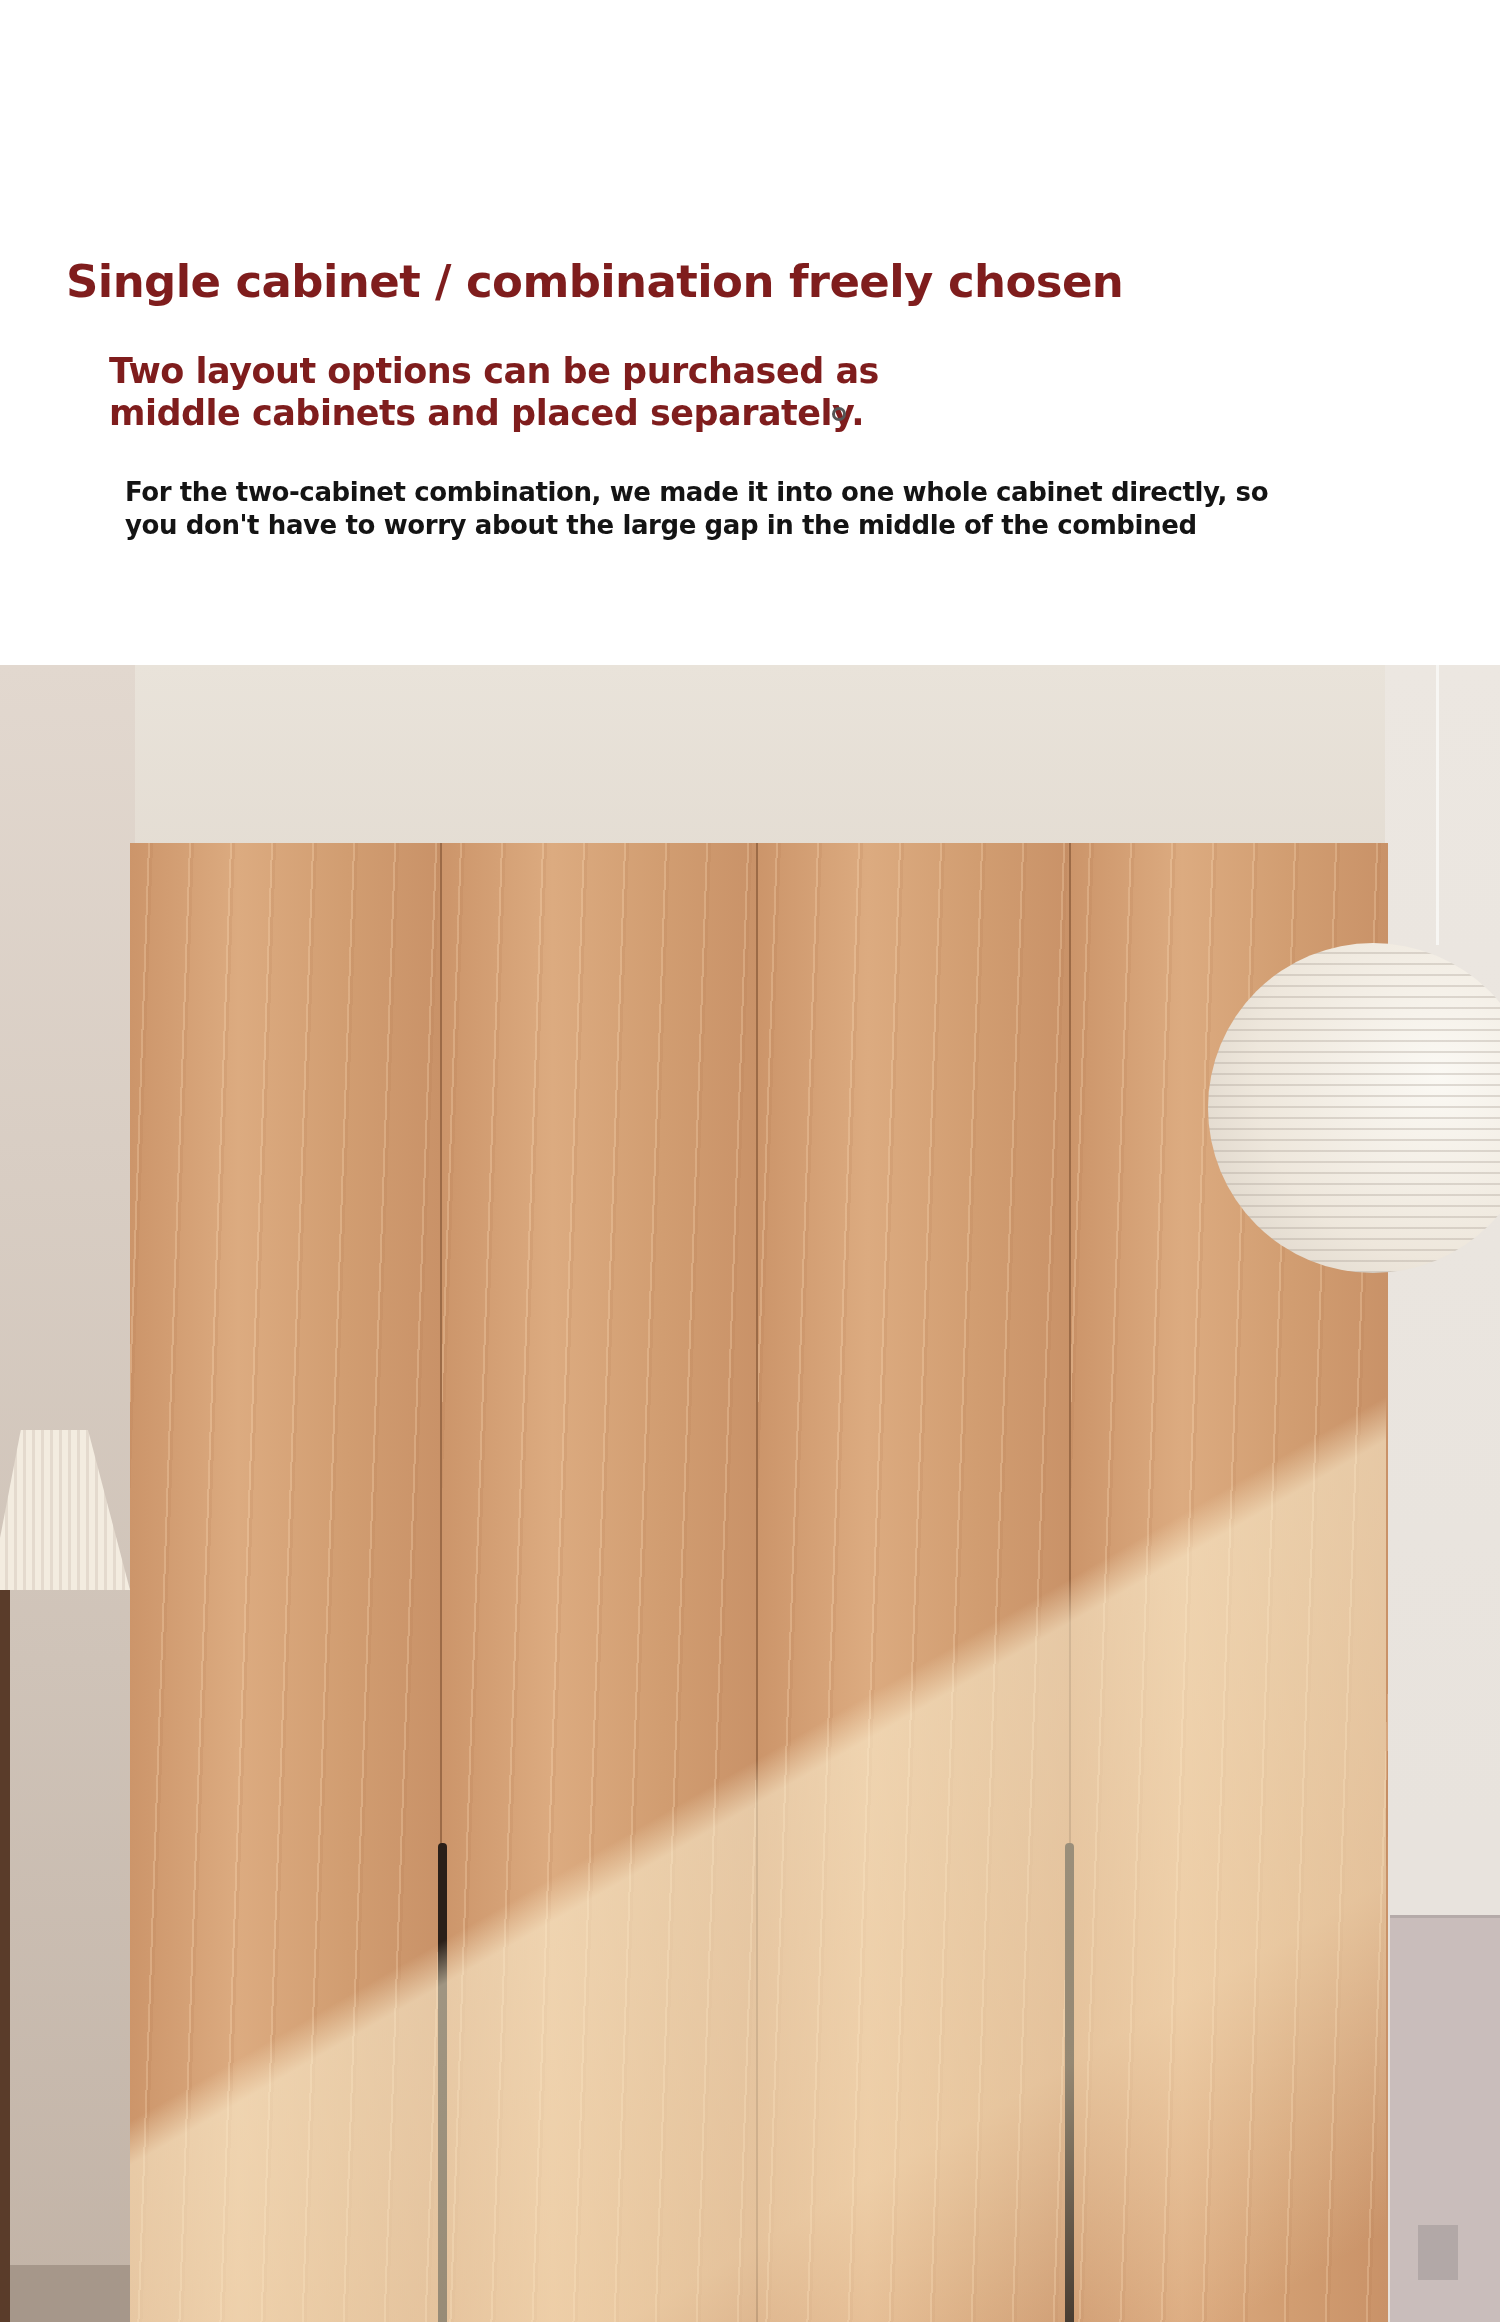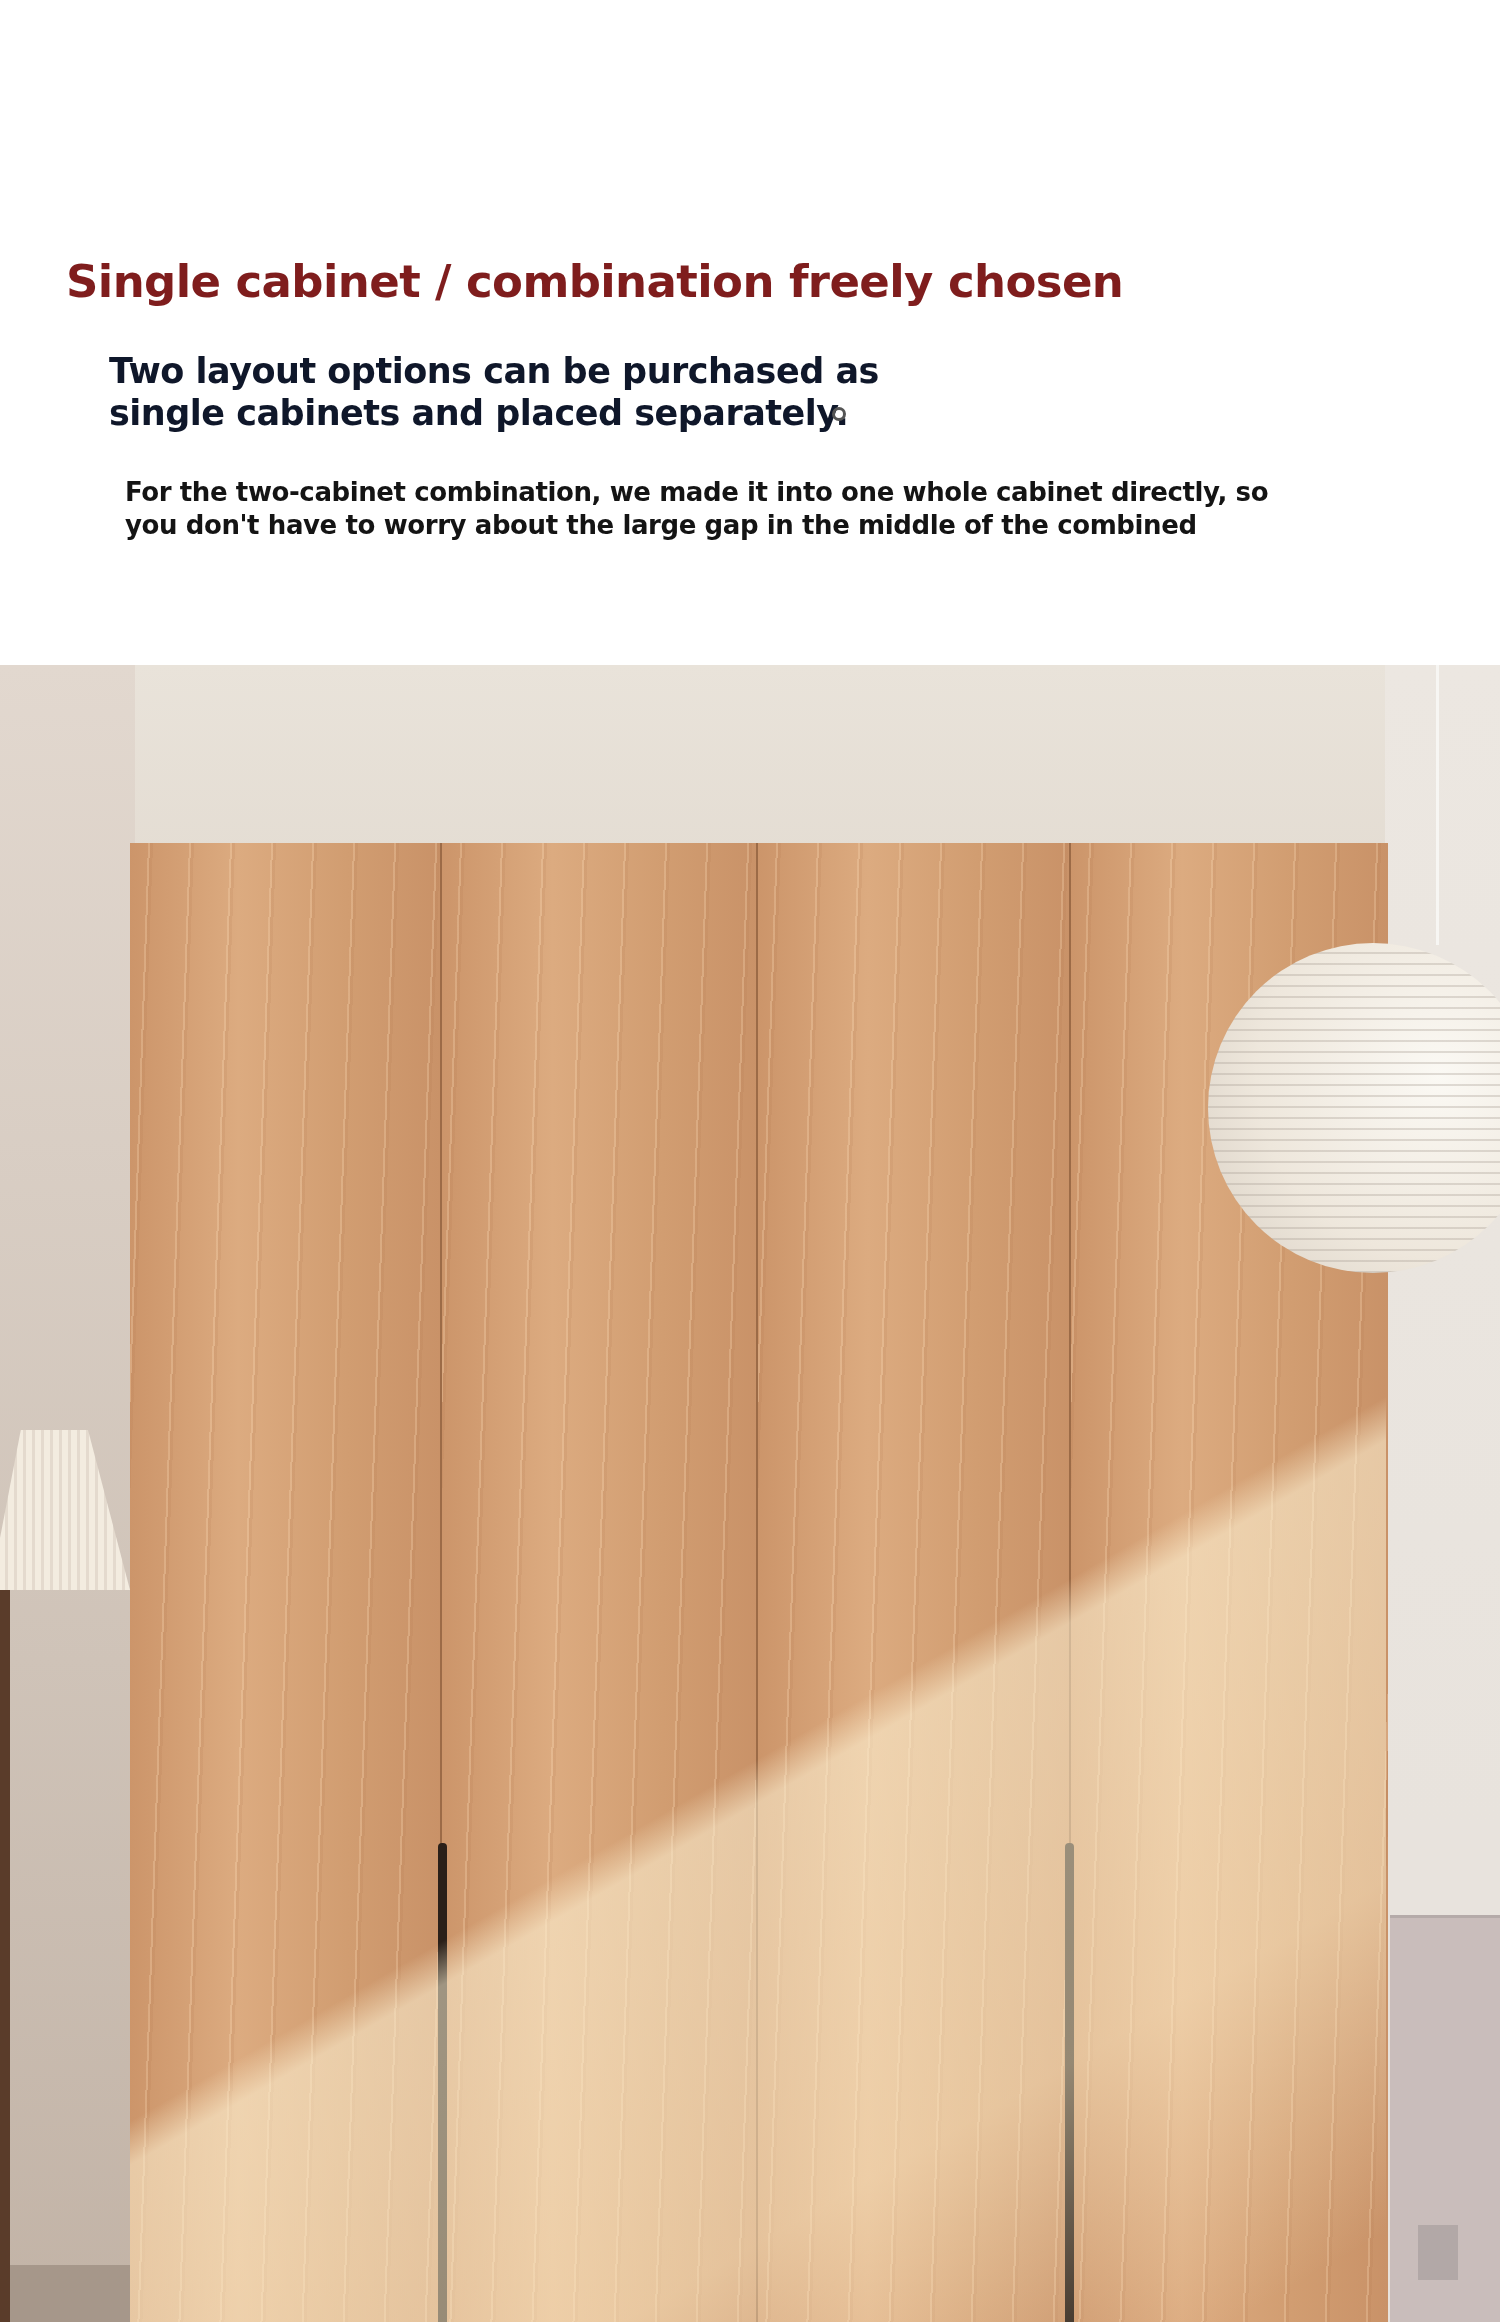--- a/index.html
+++ b/index.html
@@ -1,20 +1,20 @@
 <!DOCTYPE html>
 <html><head>
 <meta charset="utf-8">
 <style>
   html, body { margin: 0; padding: 0; }
   body { width: 1500px; height: 2322px; background: #ffffff; position: relative; overflow: hidden; font-family: "DejaVu Sans", sans-serif; }
 
   .text-block { position: absolute; left: 0; top: 0; width: 1500px; height: 665px; background: #ffffff; }
   .heading { position: absolute; left: 66px; top: 255px; font-size: 45px; font-weight: bold; color: #7f1d1d; letter-spacing: -0.6px; white-space: nowrap; margin: 0; }
-  .subheading { position: absolute; left: 109px; top: 350px; font-size: 35px; font-weight: bold; color: #0f172a; line-height: 42px; letter-spacing: -0.5px; margin: 0; width: 820px; }
+  .subheading { position: absolute; left: 109px; top: 350px; font-size: 35px; font-weight: bold; color: #7f1d1d; line-height: 42px; letter-spacing: -0.5px; margin: 0; width: 820px; }
   .subheading span { display: block; white-space: nowrap; }
   .ring-icon { position: absolute; left: 832px; top: 407px; width: 8px; height: 8px; border: 3px solid #555; border-radius: 50%; }
   .body-text { position: absolute; left: 109px; top: 460px; font-size: 26px; font-weight: bold; color: #141414; line-height: 33px; letter-spacing: -0.4px; margin: 16px; width: 1240px; }
   .body-text span { display: block; white-space: nowrap; }
 
   .photo { position: absolute; left: 0; top: 665px; width: 1500px; height: 1657px; overflow: hidden;
     background: linear-gradient(180deg, #e9e3da 0%, #dcd3c8 30%, #d4c9be 100%); }
   .wall-left { position: absolute; left: 0; top: 0; width: 135px; height: 1657px; background: linear-gradient(180deg,#e2d8cf 0%,#cfc3b8 60%,#c2b3a6 100%); }
   .wall-right { position: absolute; left: 1385px; top: 0; width: 115px; height: 1657px; background: linear-gradient(180deg,#ece7e1 0%,#e8e3dd 70%); }
   .floor-right { position: absolute; left: 1390px; top: 1250px; width: 110px; height: 407px; background: #c9bdbb; border-top: 3px solid #b5aba9; }
@@ -40,21 +40,21 @@
       repeating-linear-gradient(180deg, rgba(0,0,0,0) 0 9px, rgba(170,160,150,.35) 9px 11px),
       radial-gradient(circle at 70% 40%, #fbf9f4 0%, #eee7dc 60%, #d8cfc3 100%); }
 </style>
 </head>
 <body>
 
 <div class="text-block">
   <h1 class="heading">Single cabinet / combination freely chosen</h1>
   <p class="subheading">
     <span>Two layout options can be purchased as</span>
-    <span>single cabinets and placed separately.</span>
+    <span>middle cabinets and placed separately.</span>
   </p>
   <span class="ring-icon"></span>
   <p class="body-text">
     <span>For the two-cabinet combination, we made it into one whole cabinet directly, so</span>
     <span>you don't have to worry about the large gap in the middle of the combined</span>
   </p>
 </div>
 
 <div class="photo">
   <div class="wall-left"></div>

